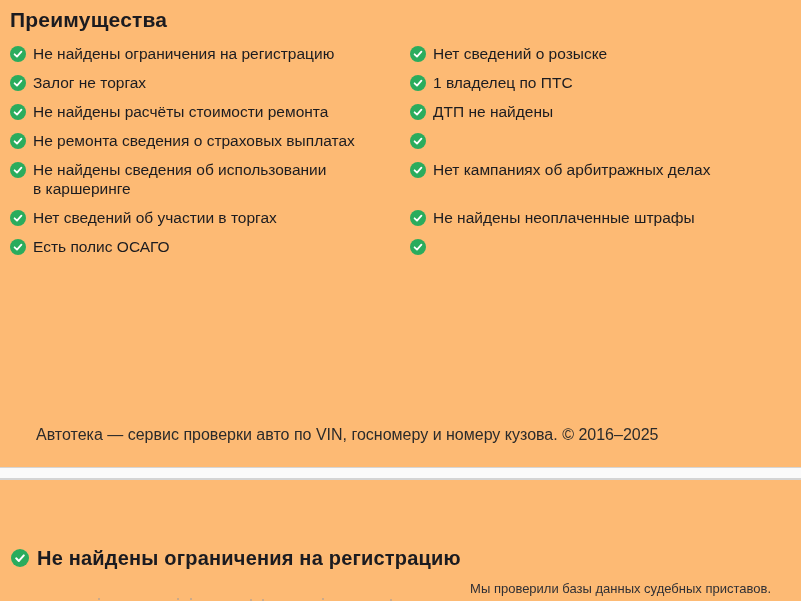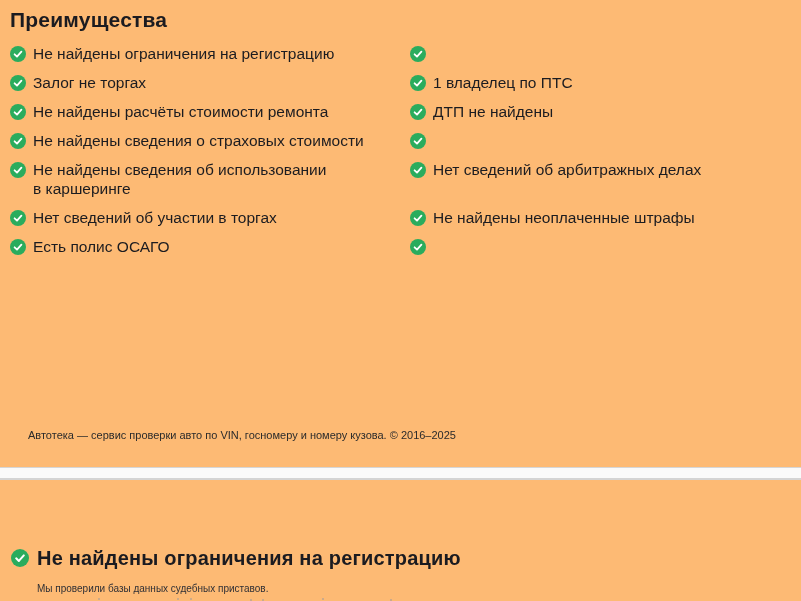--- a/index.html
+++ b/index.html
@@ -28,22 +28,22 @@
     flex:0 0 16px; width:16px; height:16px; margin-top:1.5px;
   }
   .adv-item .check svg { display:block; width:16px; height:16px; }
   .adv-text {
     margin-left:7px;
     font-size:15.5px; line-height:19px; color:#1c1c20;
     white-space:pre-line;
     padding-right:20px;
   }
   .footer-note {
-    position:absolute; left:28px; top:428px;
-    font-size:11px; line-height:14px; color:#2b2b2b;
+    position:absolute; left:36px; top:428px;
+    font-size:16px; line-height:14px; color:#2b2b2b;
   }
   .divider-band {
     position:absolute; left:0; top:467px; width:801px; height:13px;
     background:#fafafa;
     border-top:1px solid #d6d6d6;
     border-bottom:2px solid #d4d4d4;
   }
   .detail-section {
     position:absolute; left:11px; top:547px; width:760px;
   }
@@ -52,21 +52,21 @@
     flex:0 0 18px; width:18px; height:18px; margin-top:2px;
   }
   .detail-head .check svg { display:block; width:18px; height:18px; }
   .detail-title {
     margin-left:8px;
     font-size:20px; line-height:23px; font-weight:bold; color:#1b1b20;
     letter-spacing:.2px;
   }
   .detail-desc {
     margin:9px 0 0 26px;
-    font-size:10px; line-height:19px; color:#303035;
+    font-size:13px; line-height:19px; color:#303035;text-align:right;
   }
   .cropped-next-line {
     position:absolute; left:0; top:597px; width:420px; height:4px;
     overflow:hidden;
   }
   .cropped-next-line .dots {
     position:absolute; top:1px; left:98px;
     width:2px; height:2px; background:#9a9aa0; opacity:.65; border-radius:1px;
     box-shadow: 79px 0 0 #9a9aa0, 92px 0 0 #9a9aa0,
                 152px 1px 0 #9a9aa0, 164px 1px 0 #9a9aa0,
@@ -91,20 +91,21 @@
         </span>
       <span class="adv-text">Не найдены ограничения на регистрацию</span>
     </div>
     <div class="adv-item">
       <span class="check">
           <svg viewBox="0 0 16 16">
             <circle cx="8" cy="8" r="8" fill="#2aac5d"></circle>
             <path d="M4.6 8.3 L7 10.6 L11.4 5.7" stroke="#fff" stroke-width="1.8" fill="none" stroke-linecap="round" stroke-linejoin="round"></path>
           </svg>
         </span>
+      <span class="adv-text">Нет сведений о розыске</span>
     </div>
 
     <div class="adv-item">
       <span class="check">
           <svg viewBox="0 0 16 16">
             <circle cx="8" cy="8" r="8" fill="#2aac5d"></circle>
             <path d="M4.6 8.3 L7 10.6 L11.4 5.7" stroke="#fff" stroke-width="1.8" fill="none" stroke-linecap="round" stroke-linejoin="round"></path>
           </svg>
         </span>
       <span class="adv-text">Залог не торгах</span>
@@ -138,21 +139,21 @@
       <span class="adv-text">ДТП не найдены</span>
     </div>
 
     <div class="adv-item">
       <span class="check">
           <svg viewBox="0 0 16 16">
             <circle cx="8" cy="8" r="8" fill="#2aac5d"></circle>
             <path d="M4.6 8.3 L7 10.6 L11.4 5.7" stroke="#fff" stroke-width="1.8" fill="none" stroke-linecap="round" stroke-linejoin="round"></path>
           </svg>
         </span>
-      <span class="adv-text">Не найдены сведения о страховых стоимости</span>
+      <span class="adv-text">Не ремонта сведения о страховых выплатах</span>
     </div>
 
     <div class="adv-item">
       <span class="check">
           <svg viewBox="0 0 16 16">
             <circle cx="8" cy="8" r="8" fill="#2aac5d"></circle>
             <path d="M4.6 8.3 L7 10.6 L11.4 5.7" stroke="#fff" stroke-width="1.8" fill="none" stroke-linecap="round" stroke-linejoin="round"></path>
           </svg>
         </span>
     </div>
@@ -167,21 +168,21 @@
 в каршеринге</span>
     </div>
 
     <div class="adv-item">
       <span class="check">
           <svg viewBox="0 0 16 16">
             <circle cx="8" cy="8" r="8" fill="#2aac5d"></circle>
             <path d="M4.6 8.3 L7 10.6 L11.4 5.7" stroke="#fff" stroke-width="1.8" fill="none" stroke-linecap="round" stroke-linejoin="round"></path>
           </svg>
         </span>
-      <span class="adv-text">Нет сведений об арбитражных делах</span>
+      <span class="adv-text">Нет кампаниях об арбитражных делах</span>
     </div>
     <div class="adv-item">
       <span class="check">
           <svg viewBox="0 0 16 16">
             <circle cx="8" cy="8" r="8" fill="#2aac5d"></circle>
             <path d="M4.6 8.3 L7 10.6 L11.4 5.7" stroke="#fff" stroke-width="1.8" fill="none" stroke-linecap="round" stroke-linejoin="round"></path>
           </svg>
         </span>
       <span class="adv-text">Нет сведений об участии в торгах</span>
     </div>

